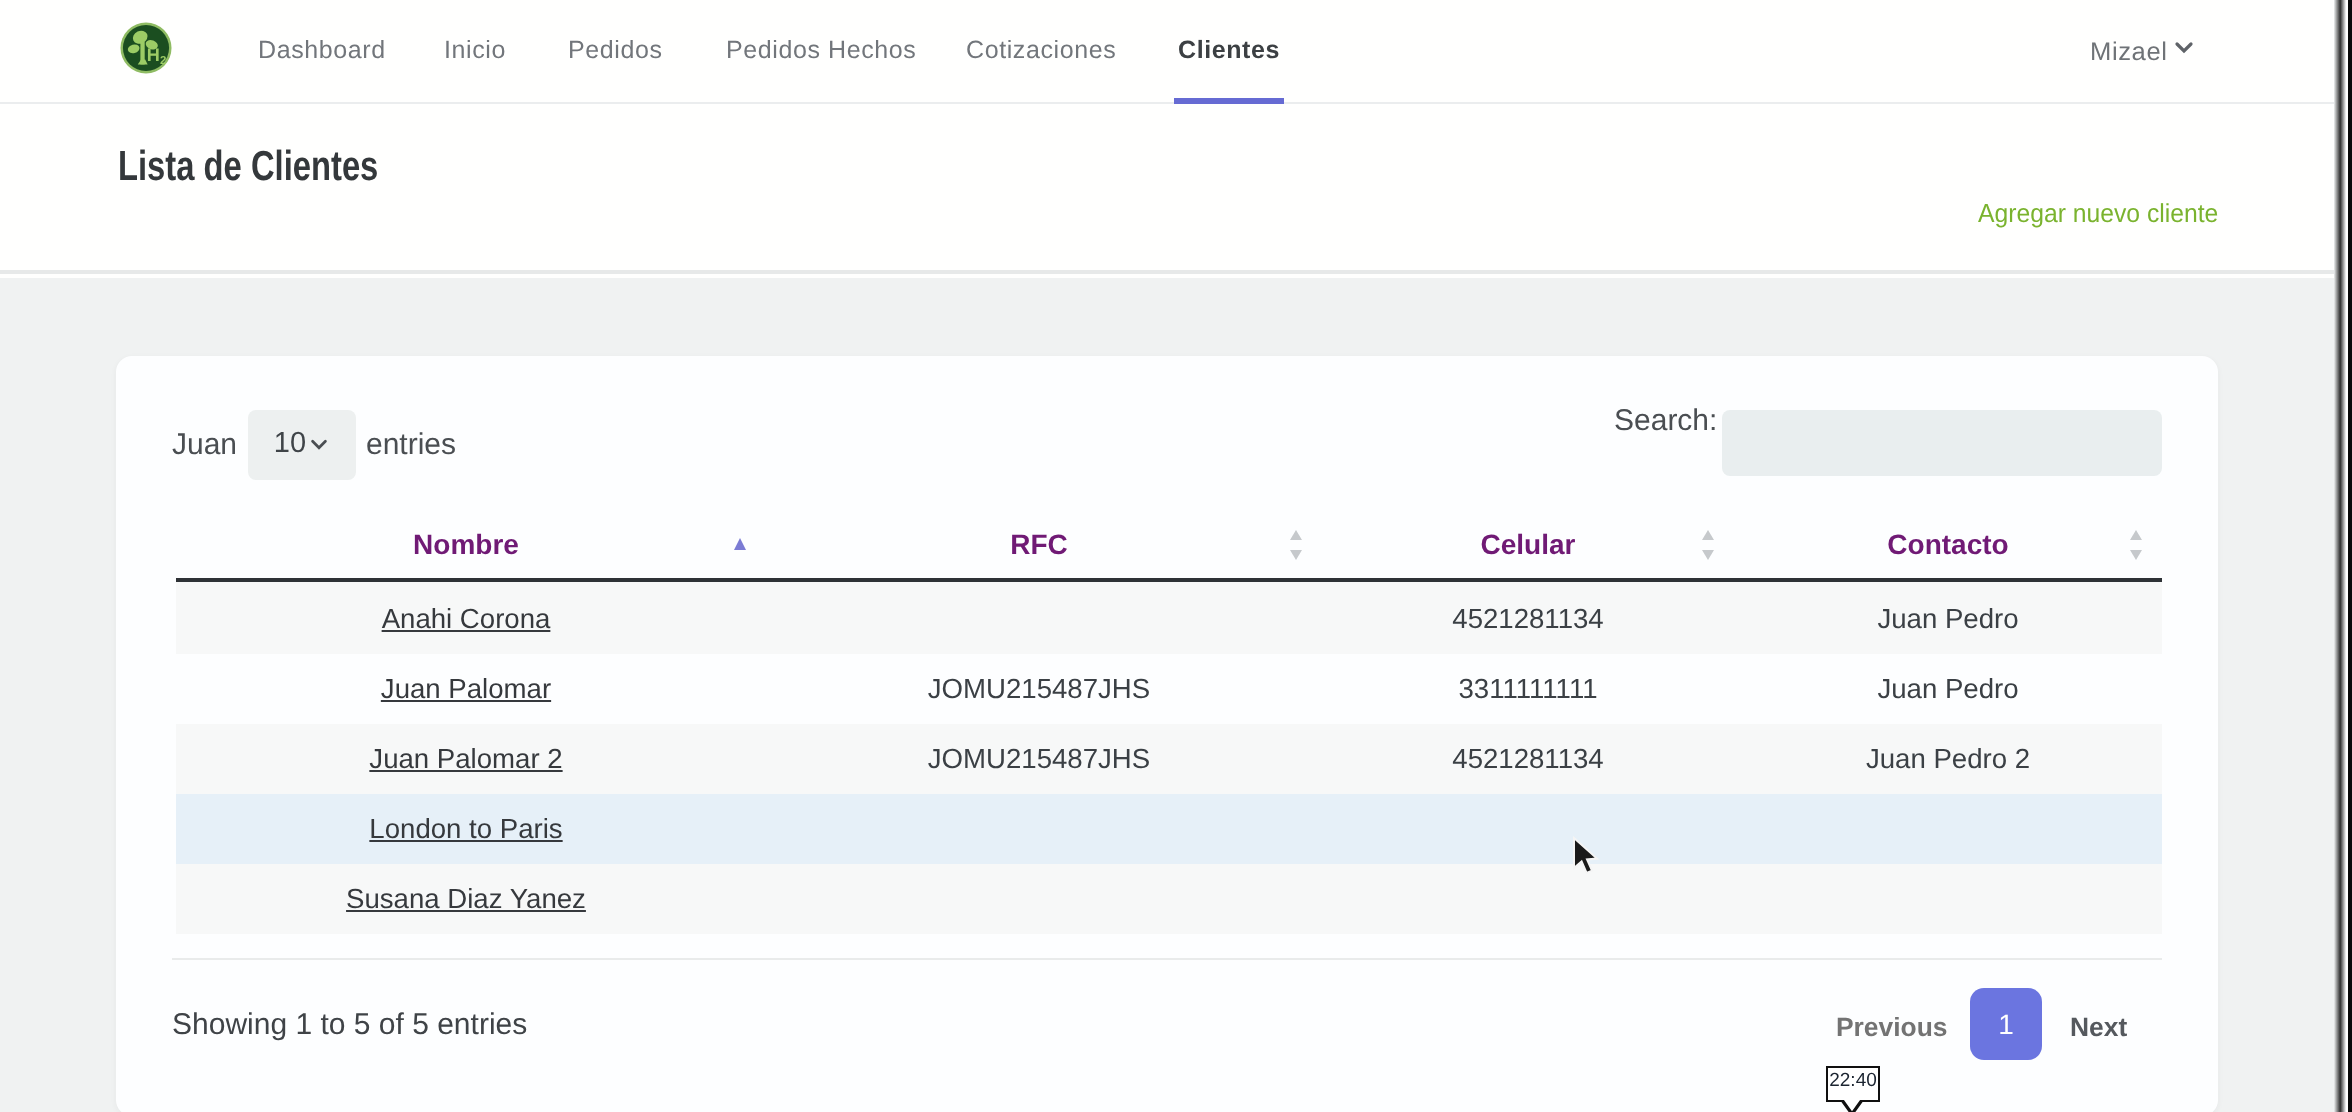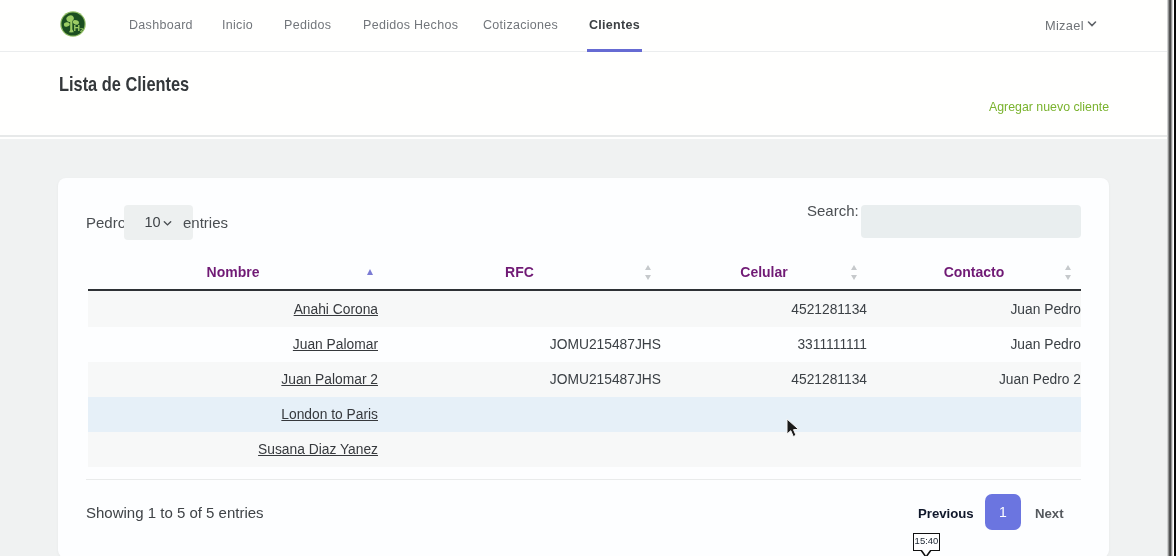--- a/index.html
+++ b/index.html
@@ -28,54 +28,54 @@
 
 #content { position:absolute; top:139px; left:0; width:1176px; height:417px;
   background:#f0f2f2; z-index:0; }
 #card { position:absolute; left:58px; top:178px; width:1051px; height:380px;
   background:#fdfeff; border-radius:8px; box-shadow:0 1px 3px rgba(60,64,67,0.05);
   z-index:1; }
 
 
 .ctl { position:absolute; font-size:15px; color:#4a4e52; }
 #lbl-show { left:28px; top:36px; }
-#sel-box { position:absolute; left:66px; top:27px; width:69px; height:35px;
+#sel-box { position:absolute; left:66px; top:27px; width:54px; height:35px;
   background:#edf0f0; border-radius:4px; font-size:14.5px; color:#3f4448;
   text-align:center; line-height:35px; }
 #lbl-entries { left:125px; top:36px; }
 #lbl-search { left:749px; top:24px; }
 #search-box { position:absolute; left:803px; top:27px; width:220px; height:33px;
   background:#e9eeef; border-radius:4px; }
 
 
 #tbl { position:absolute; left:30px; top:77px; width:993px;
   border-collapse:collapse; table-layout:fixed; }
 #tbl th { font-size:14px; font-weight:bold; color:#701a75; text-align:center;
   height:35px; position:relative; border-bottom:2px solid #2e3236; }
-#tbl td { font-size:13.8px; color:#3b4045; text-align:right; }
+#tbl td { font-size:13.8px; color:#3b4045; text-align:center; }
 #tbl tbody tr { height:35px; }
 #tbl tbody tr:first-child { height:37px; }
 tr.stripe { background:#f7f8f8; }
 tr.sel { background:#e6f0f8;margin-top:28px; }
 #tbl a { color:#36393d; text-decoration:underline; }
 .sort-up { position:absolute; right:5px; top:14px; width:0; height:0;
   border-left:3.5px solid transparent; border-right:3.5px solid transparent;
   border-bottom:6px solid #7b7bd4; }
 .sort-both { position:absolute; right:8px; top:10px; width:8px; height:15px; }
 .sort-both:before { content:""; position:absolute; top:0; left:0; width:0; height:0;
   border-left:3.5px solid transparent; border-right:3.5px solid transparent;
   border-bottom:5px solid #c6c9cc; }
 .sort-both:after { content:""; position:absolute; bottom:0; left:0; width:0; height:0;
   border-left:3.5px solid transparent; border-right:3.5px solid transparent;
   border-top:5px solid #c6c9cc; }
 
 #hr2 { position:absolute; left:28px; top:301px; width:995px; height:1px;
   background:#e9ebeb; }
 #info { position:absolute; left:28px; top:326px; font-size:15px; color:#3f4347; }
-#pag-prev { position:absolute; left:832px; top:328px; font-size:13.2px; color:#0f172a;
+#pag-prev { position:absolute; left:832px; top:328px; font-size:13.2px; color:#737373;
   font-weight:bold;padding-left:28px; }
 #pag-1 { position:absolute; left:927px; top:316px; width:36px; height:36px;
   background:#6b75e0; border-radius:7px; color:#fff; font-size:14px;
   text-align:center; line-height:36px; }
 #pag-next { position:absolute; left:977px; top:328px; font-size:13.2px; color:#55595e;
   font-weight:bold; }
 
 
 #cursor { position:absolute; left:786px; top:418px; z-index:9; }
 #tooltip { position:absolute; left:913px; top:533px; width:27px; height:17.5px;
@@ -118,21 +118,21 @@
   </svg>
   <div id="nav-underline"></div>
 </div>
 
 <div id="pagehead">
   <div id="pagetitle">Lista de Clientes</div>
   <div id="addlink">Agregar nuevo cliente</div>
 </div>
 
 <div id="card">
-  <span class="ctl" id="lbl-show">Pedro</span>
+  <span class="ctl" id="lbl-show">Juan</span>
   <div id="sel-box">10<svg width="11" height="11" viewBox="0 0 12 12" style="vertical-align:-1.5px;margin-left:1px;">
         <path d="M2.5 4 L6 7.5 L9.5 4" stroke="#4a4e52" stroke-width="1.5" fill="none" stroke-linecap="round"></path>
       </svg></div>
   <span class="ctl" id="lbl-entries">entries</span>
   <span class="ctl" id="lbl-search">Search:</span>
   <div id="search-box"></div>
 
   <table id="tbl">
     <colgroup>
         <col style="width:290px">
@@ -186,21 +186,21 @@
   <div id="info">Showing 1 to 5 of 5 entries</div>
   <span id="pag-prev">Previous</span>
   <div id="pag-1">1</div>
   <span id="pag-next">Next</span>
 </div>
 
 <svg id="cursor" width="15" height="21" viewBox="0 0 15 21">
   <path d="M1 1 L1 16 L4.8 12.7 L7.3 18.5 L10 17.3 L7.5 11.7 L12.5 11.3 Z" fill="#1a1a1a" stroke="#f5f5f5" stroke-width="1"></path>
 </svg>
 
-<div id="tooltip">15:40</div>
+<div id="tooltip">22:40</div>
 <svg id="tooltip-tri" width="12" height="8" viewBox="0 0 12 8">
   <path d="M1 0 L11 0 L6 7 Z" fill="#ffffff"></path>
   <path d="M1 0 L6 7 L11 0" stroke="#101010" stroke-width="1.6" fill="none"></path>
 </svg>
 
 <div id="edge-dark"></div>
 <div id="edge-white"></div>
 <div id="edge-black"></div>
 
 </body></html>

